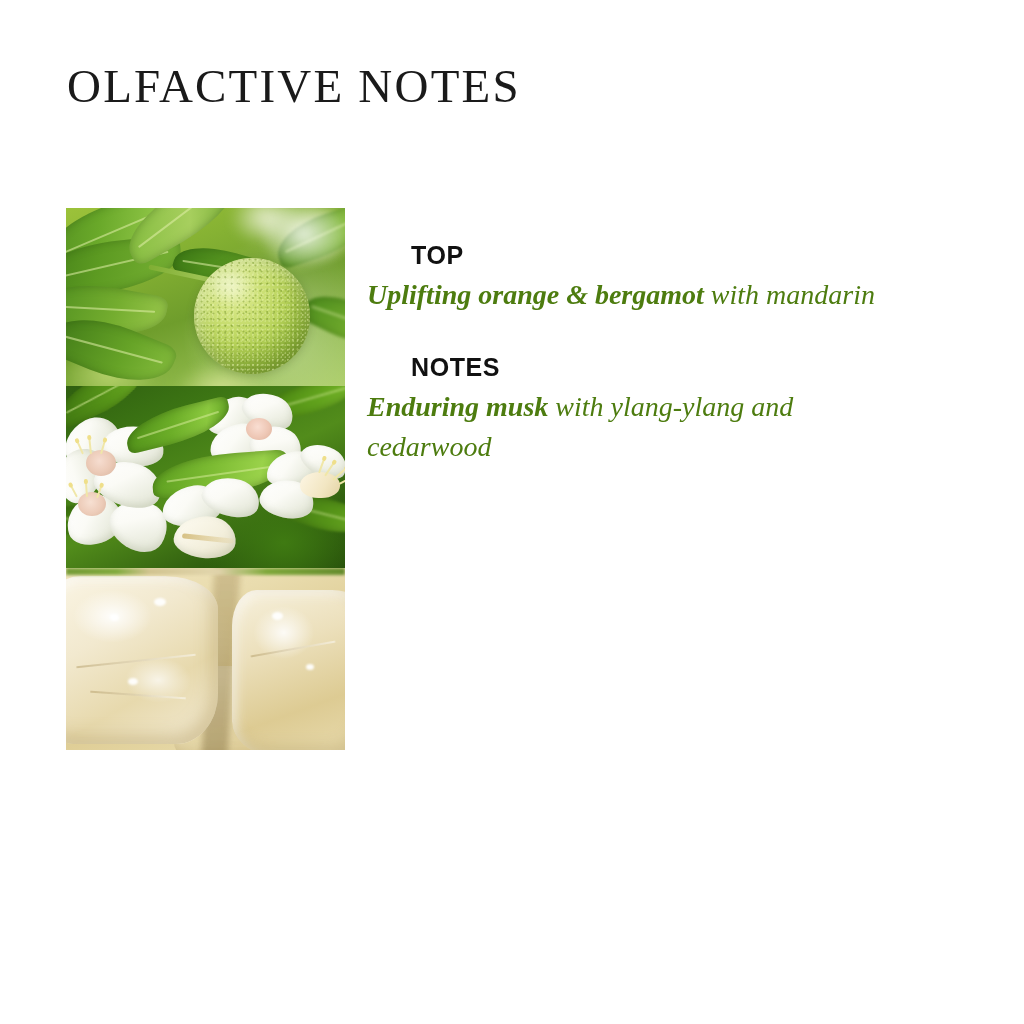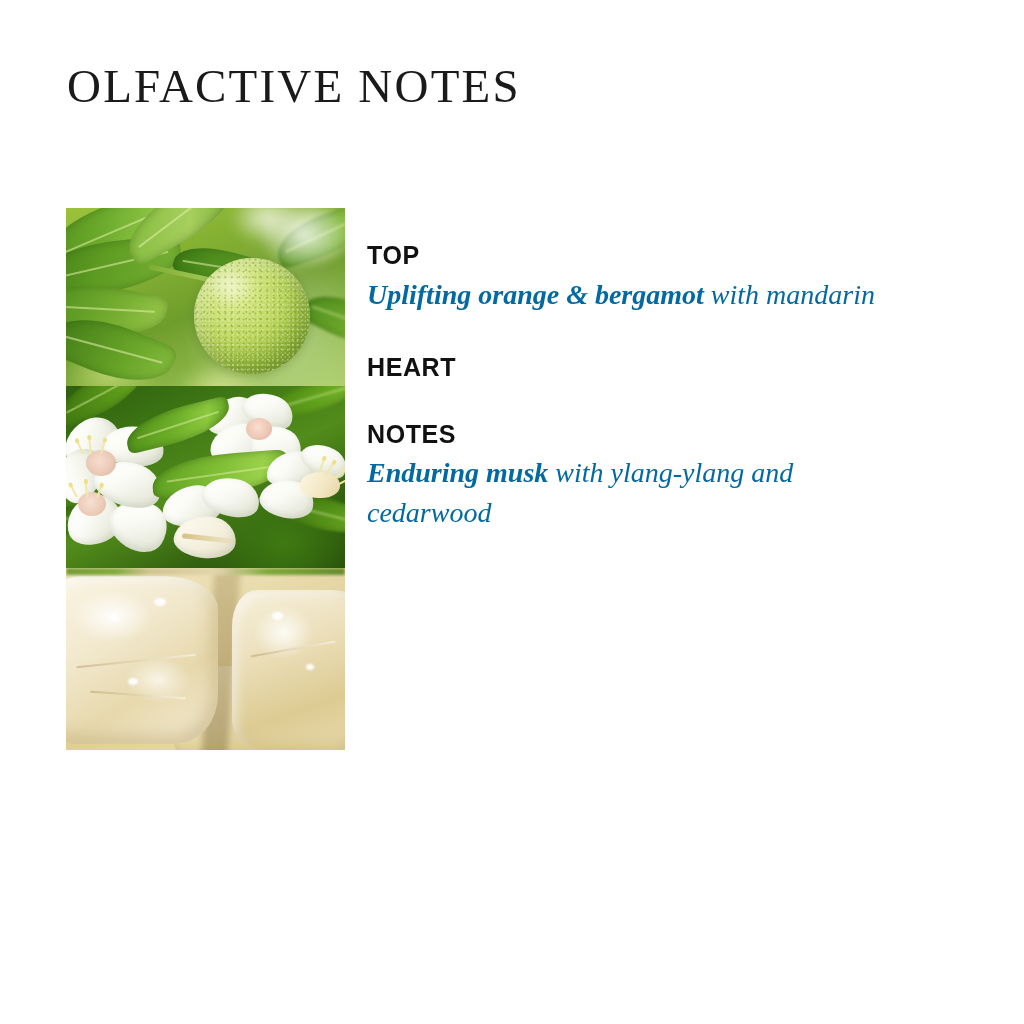--- a/index.html
+++ b/index.html
@@ -233,25 +233,25 @@
     filter:blur(1.5px); opacity:.85;
   }
 
   
   .notes { position:absolute; left:367px; top:240px; width:520px; }
   .note-block { margin-bottom:36px; }
   .note-block:last-child { margin-bottom:0; }
   .note-label {
     font-family:"Liberation Sans", sans-serif;
     font-weight:700; font-size:25px; color:#111;
-    letter-spacing:.6px; line-height:1.22; margin-bottom:4px;
+    letter-spacing:.6px; line-height:1.22; margin-bottom:4px;margin-left:44px;
   }
   .note-desc {
     font-family:"Liberation Serif", serif;
-    font-style:italic; font-size:28px; color:#0369a1;
+    font-style:italic; font-size:28px; color:#4d7c0f;
     line-height:1.42;
   }
   .note-desc .strong { font-weight:700; }
   .note-block-top    { margin-bottom:38px; }
   .note-block-heart  { margin-bottom:36px; }
 </style>
 </head>
 <body>
 
 <div class="page">
@@ -350,21 +350,20 @@
   </div>
 
   <div class="notes">
 
     <div class="note-block note-block-top">
       <div class="note-label">TOP</div>
       <div class="note-desc"><span class="strong">Uplifting orange &amp; bergamot</span><span> with mandarin</span></div>
     </div>
 
     <div class="note-block note-block-heart">
-      <div class="note-label">HEART</div>
     </div>
 
     <div class="note-block">
       <div class="note-label">NOTES</div>
       <div class="note-desc"><span class="strong">Enduring musk</span><span> with ylang-ylang and cedarwood</span></div>
     </div>
 
   </div>
 
 </div>

